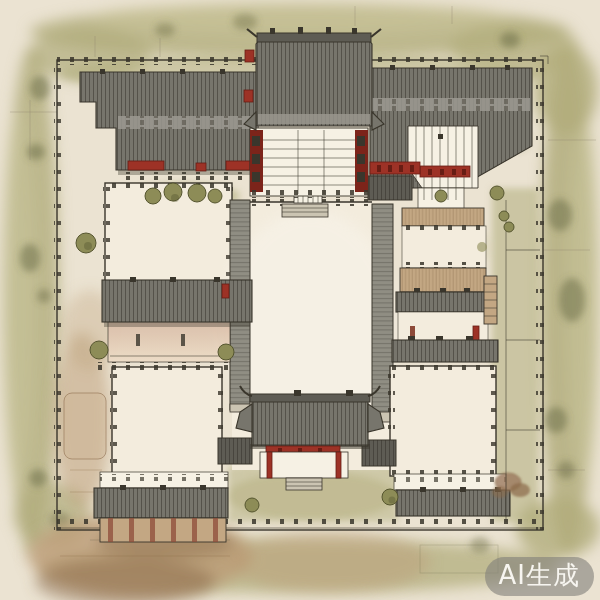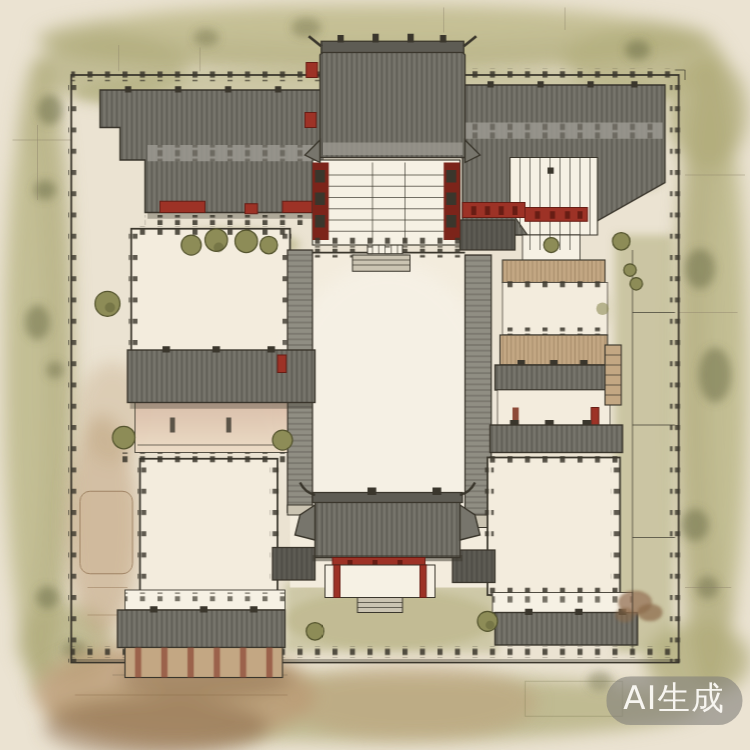--- a/index.html
+++ b/index.html
@@ -19,21 +19,21 @@
   .wall{fill:none;stroke:var(--ink);stroke-width:1.4;}
   .wallthin{fill:none;stroke:var(--ink);stroke-width:.7;opacity:.8;}
   .hair{stroke:#8a7f68;stroke-width:.6;opacity:.55;fill:none;}
   .tree{fill:var(--tree);stroke:var(--tree_dark);stroke-width:1;}
   .step{fill:var(--step);stroke:var(--ink);stroke-width:.8;}
   .veg{fill:var(--veg);}
   .vegd{fill:var(--veg_deep);}
   .vegp{fill:var(--veg_pale);}
   .earth{fill:var(--earth);}
   .earthd{fill:var(--earth_deep);}
-  .watermark{position:absolute;right:6px;bottom:20px;
+  .watermark{position:absolute;right:6px;bottom:4px;
      background:var(--watermark_bg);color:var(--watermark_text);
      border-radius:22px;padding:4px 14px 6px;font-size:26px;line-height:1.1;
      font-weight:500;letter-spacing:1px;}
 </style>
 </head>
 <body>
 
 <div class="stage">
 <svg width="600" height="600" viewBox="0 0 600 600">
   <defs>

